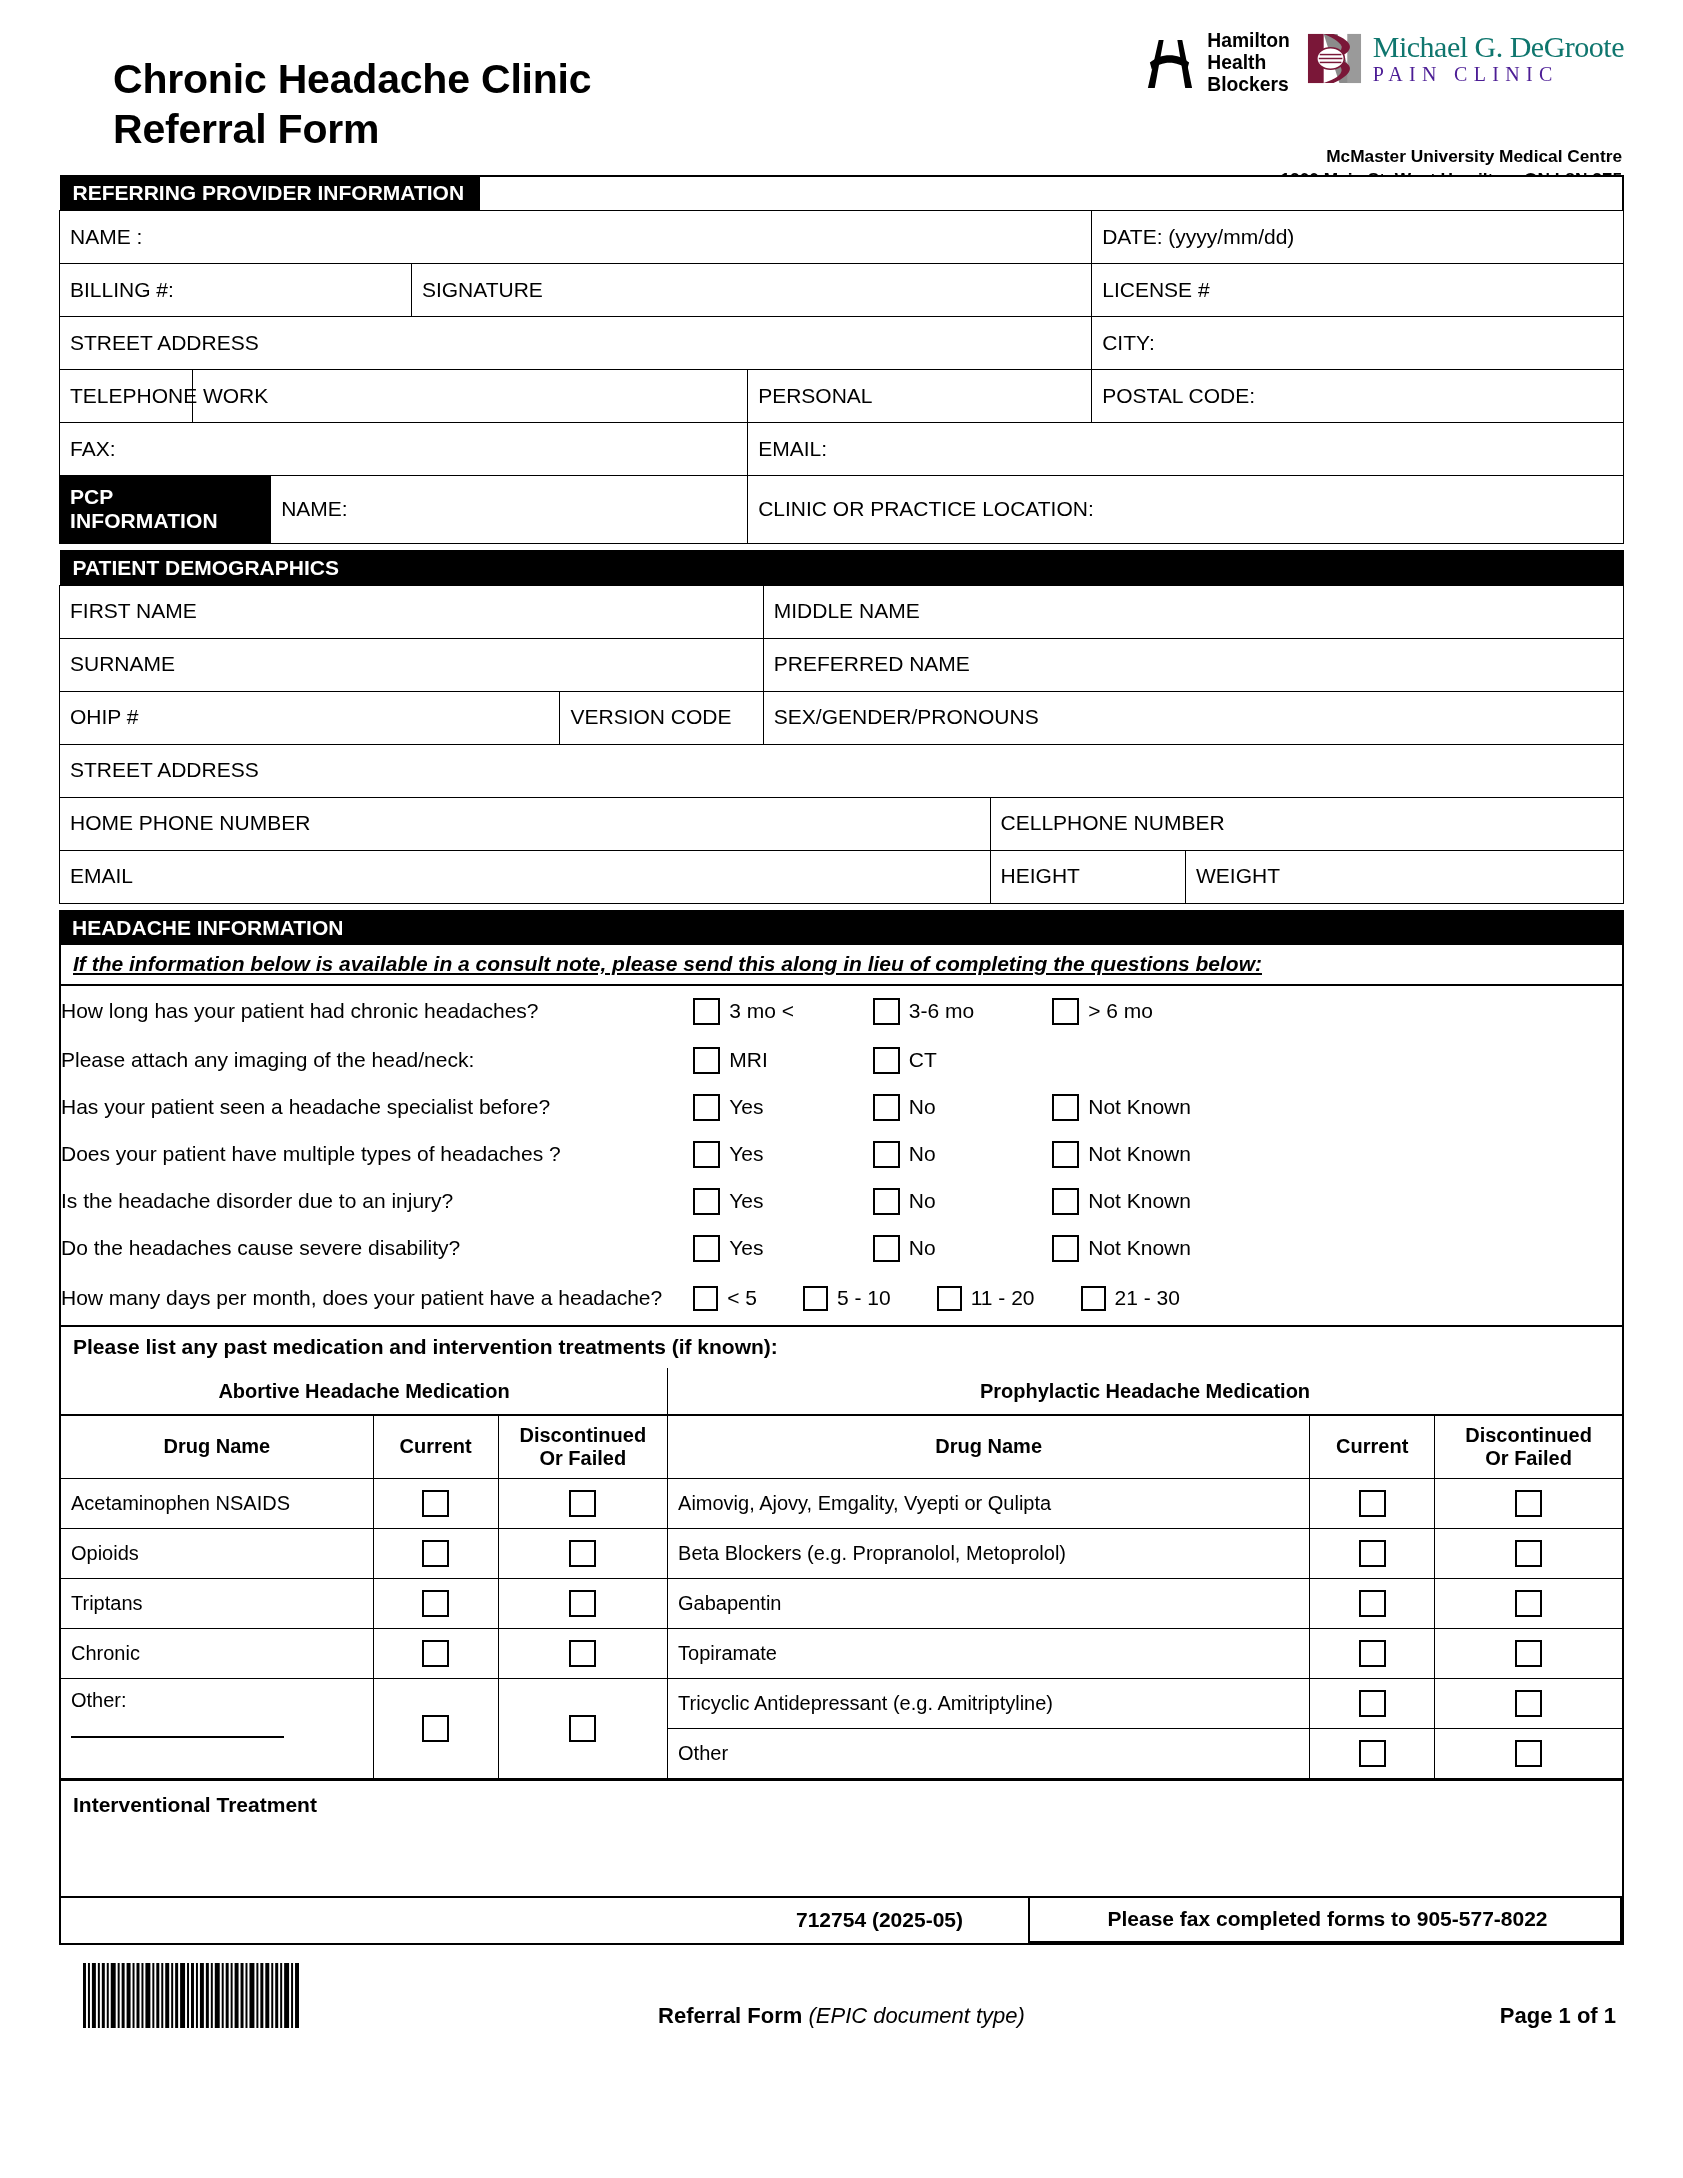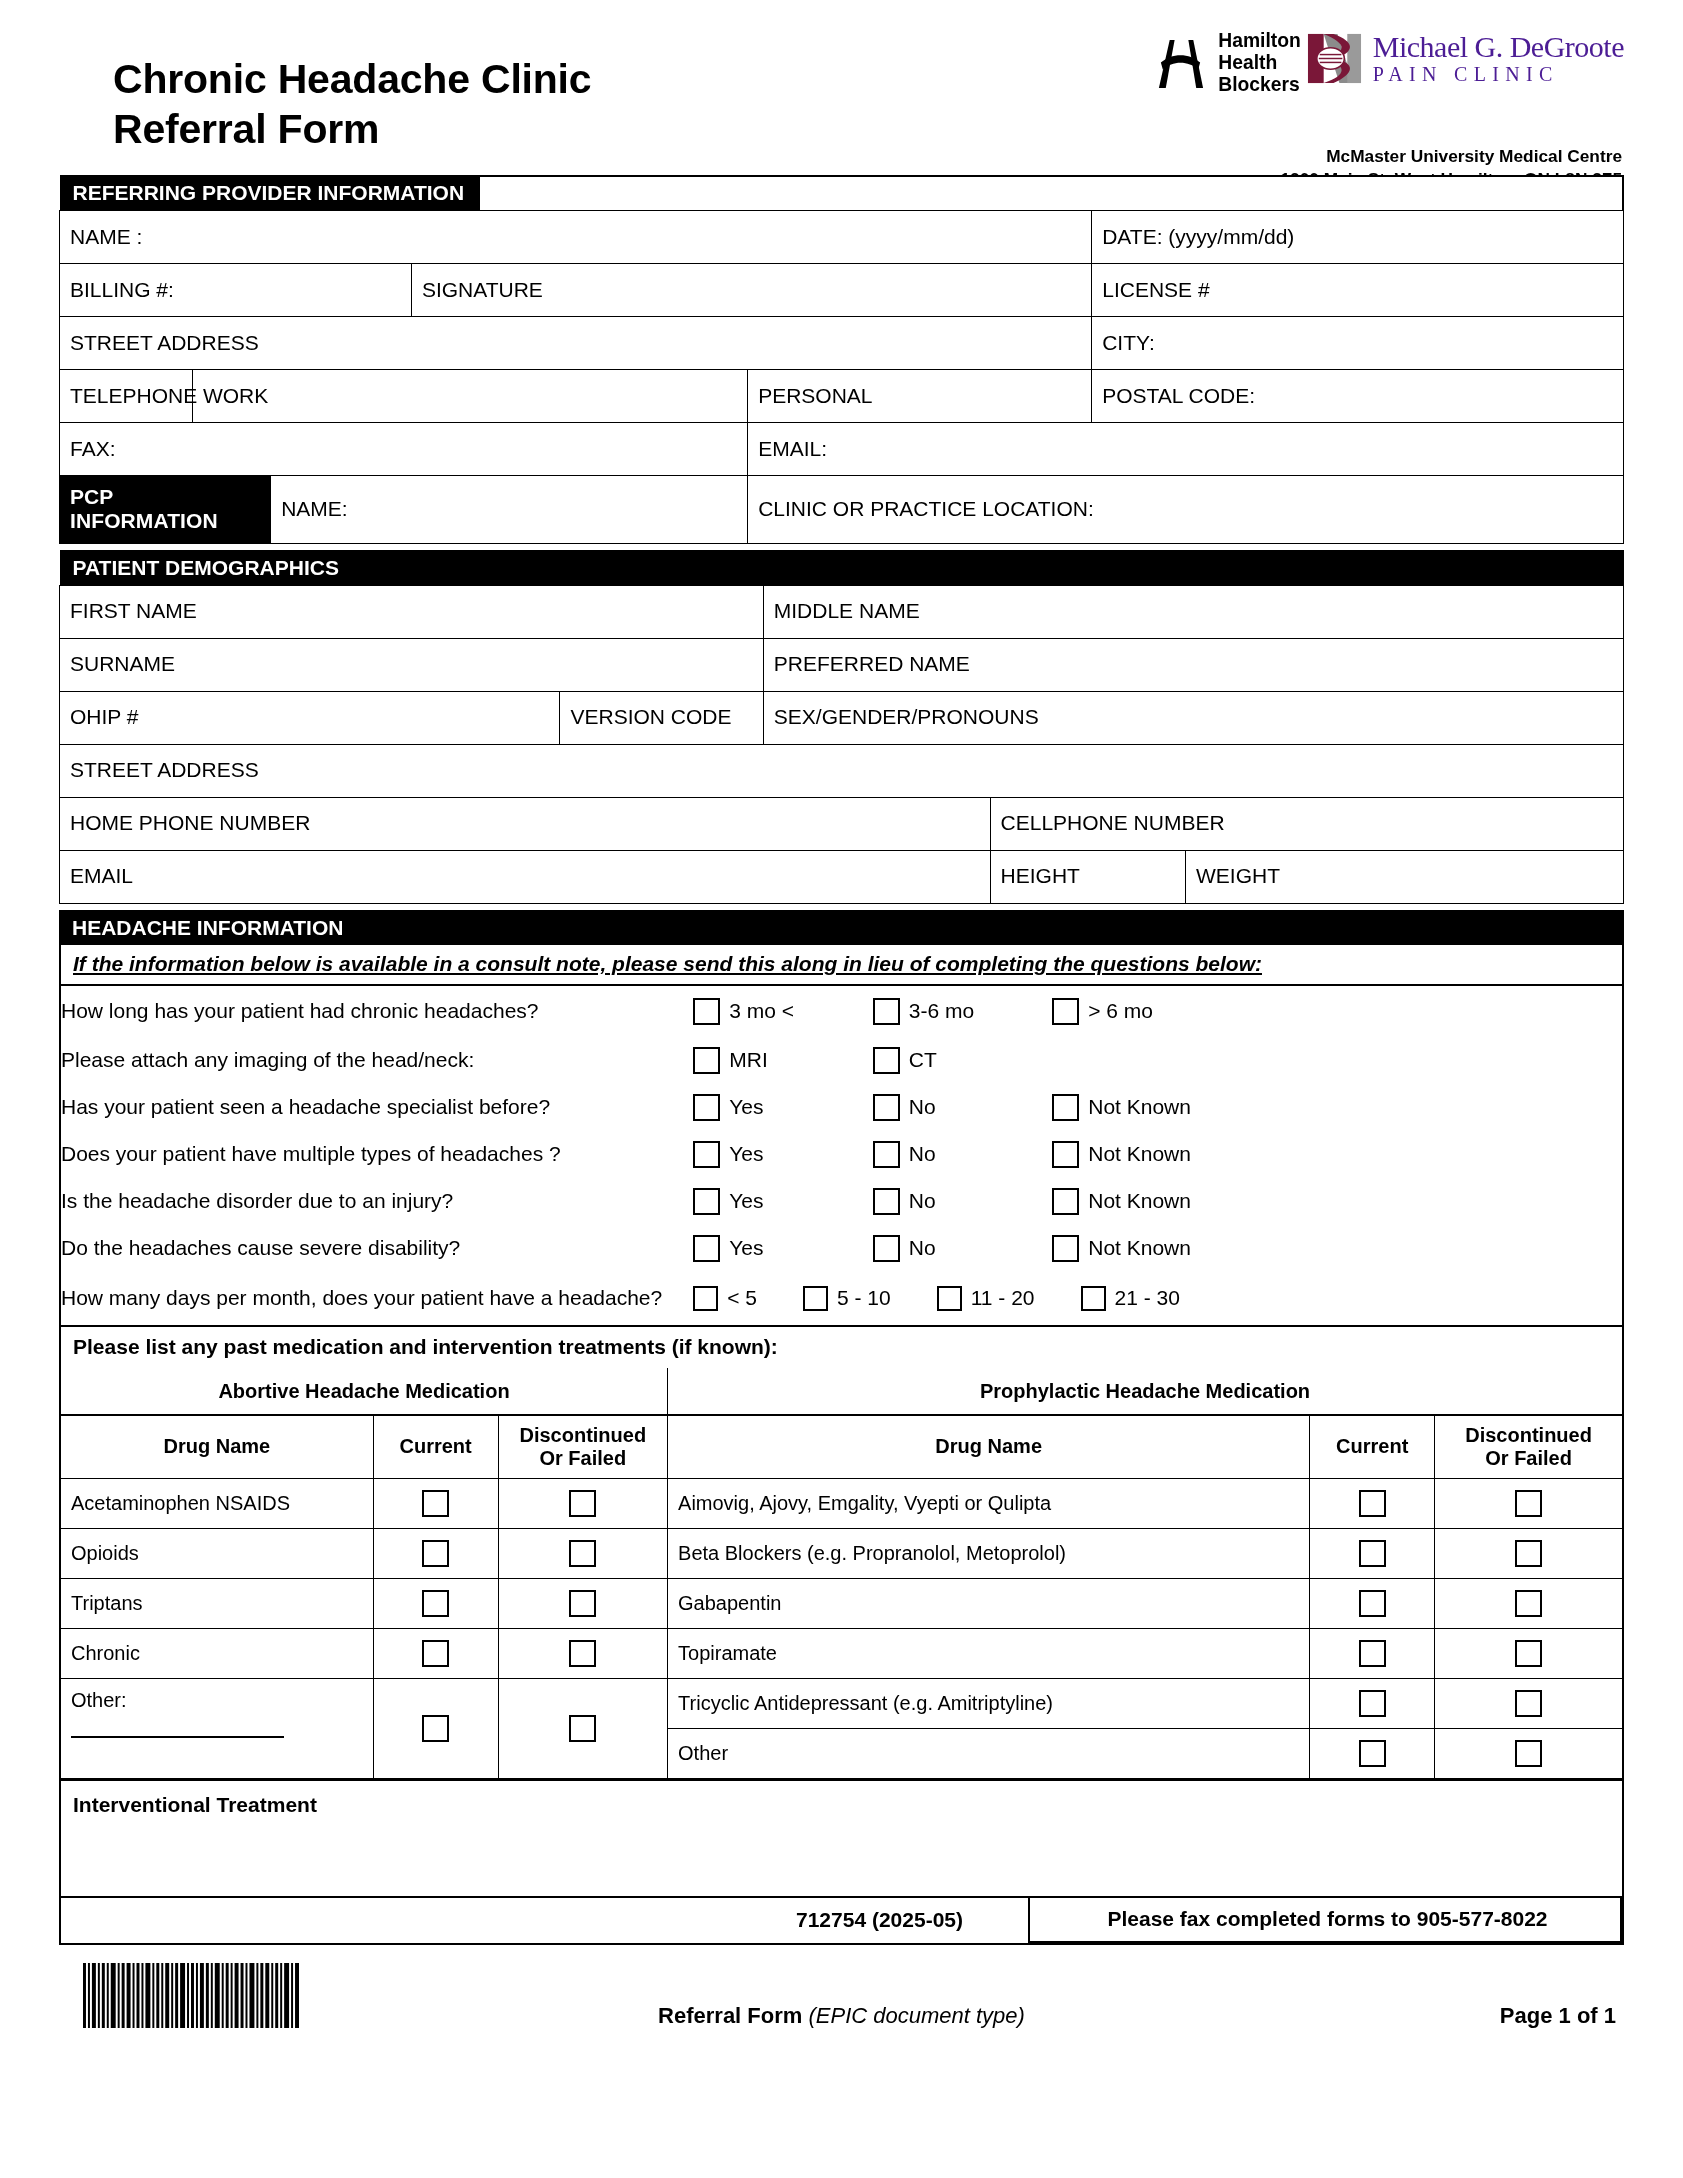--- a/index.html
+++ b/index.html
@@ -35,36 +35,36 @@
     font-weight: bold;
     line-height: 1.22;
     letter-spacing: -0.2px;
     white-space: nowrap;
   }
   .logos {
     position: absolute;
     right: 0px; top: 2px;
     display: flex;
     align-items: flex-start;
-    gap: 3px;
+    gap: 14px;
   }
   .hhs-logo { display: flex; align-items: center; gap: 9px; }
   .hhs-mark { width: 57px; height: 55px; display:block; }
   .hhs-text {
     font-family: "Liberation Sans", sans-serif;
     font-size: 19.3px; font-weight: bold;
     line-height: 1.13;
   }
   .mgd-logo { display: flex; align-items: center; gap: 8px; }
   .mgd-mark { width: 61px; height: 57px; display:block; }
   .mgd-text { padding-top: 1px; }
   .mgd-name {
     font-family: "Liberation Serif", serif;
     font-size: 30px;
-    color: #4c1d95;
+    color: #0f766e;
     line-height: 1.0;
     white-space: nowrap;
     letter-spacing: -0.5px;
   }
   .mgd-sub {
     font-family: "Liberation Serif", serif;
     font-size: 20px;
     color: #4c1d95;
     letter-spacing: 6.3px;
     line-height: 1.25;

